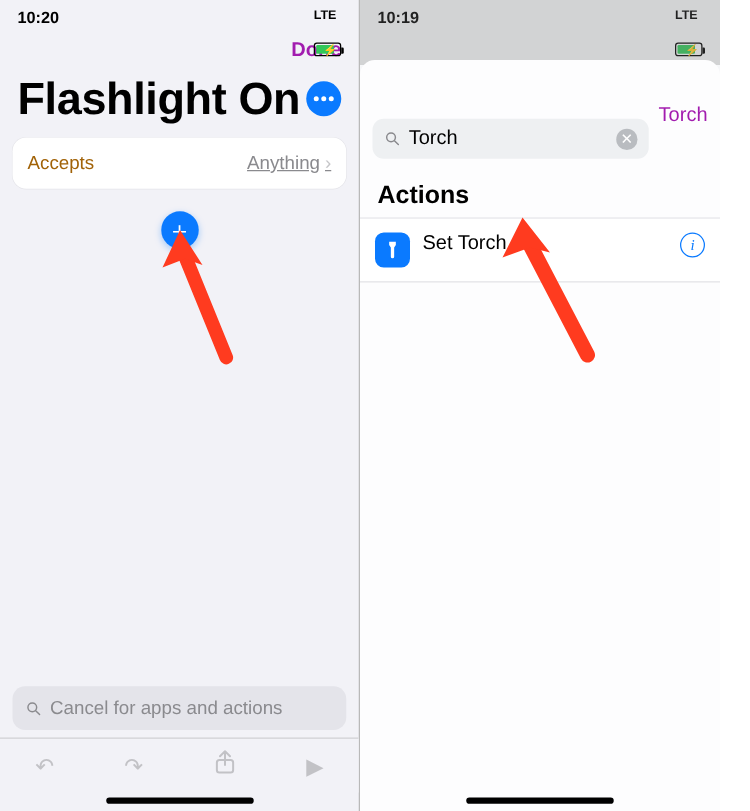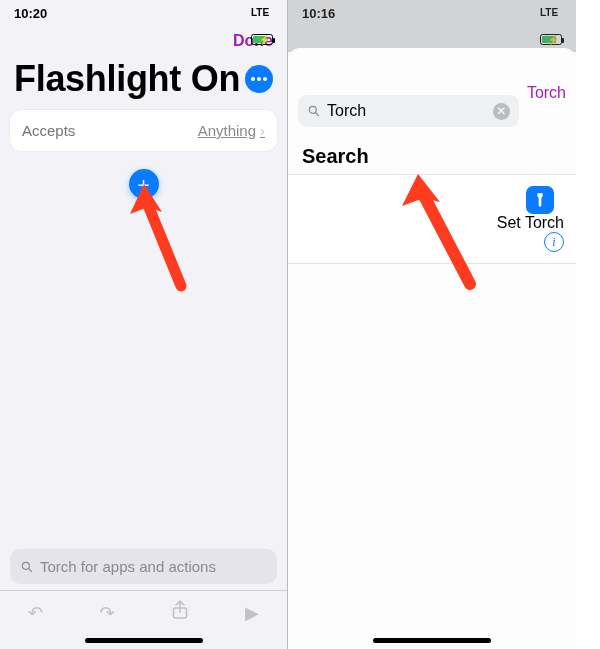--- a/index.html
+++ b/index.html
@@ -21,42 +21,42 @@
 
   
   .topbar { display:flex; justify-content:flex-end; padding: 6px 14px 4px; }
   .link { color:#a21caf; font-size:16px; font-weight:600; }
   .titlebar { display:flex; align-items:center; justify-content:space-between; padding: 4px 14px 10px; }
   .title { font-size:36px; font-weight:800; letter-spacing:-0.3px; }
   .dots { width:28px; height:28px; border-radius:50%; background:#0a7aff; display:flex; align-items:center; justify-content:center; gap:2px; }
   .dots span { width:4px; height:4px; background:#fff; border-radius:50%; }
 
   .card { margin: 0 10px; background:#fff; border-radius:11px; padding: 12px 12px; display:flex; align-items:center; justify-content:space-between; box-shadow: 0 0 0 0.5px rgba(0,0,0,0.06); }
-  .card .label { font-size:15px; color:#737373; }
+  .card .label { font-size:15px; color:#a16207; }
   .card .val { font-size:15px; color:#8a8a8e; display:flex; align-items:center; gap:4px;text-decoration:underline; }
   .chev { color:#c5c5c8; font-size:15px; }
 
   .addbtn { width:30px; height:30px; border-radius:50%; background:#0a7aff; margin: 18px auto 0; display:flex; align-items:center; justify-content:center; color:#fff; font-size:20px; box-shadow:0 2px 6px rgba(10,122,255,.35); }
 
   
   .bottom { position:absolute; left:0; right:0; bottom:0; }
   .search { margin: 0 10px 6px; background:#e4e4ea; border-radius:10px; padding:9px 10px; display:flex; align-items:center; gap:6px; color:#8a8a8e; font-size:15px; }
   .toolbar { height:44px; display:flex; align-items:center; justify-content:space-around; border-top:0.5px solid #d0d0d4; background:#f2f2f7; color:#c2c2c6; font-size:18px; }
   .homebar { width:118px; height:5px; background:#000; border-radius:3px; margin: 4px auto 6px; }
 
   
   .pane.right { background:#f6f7f9; }
   .dim { position:absolute; top:0; left:0; right:0; height:52px; background:rgba(120,120,120,.28); }
   .sheet { position:absolute; left:0; right:0; top:48px; bottom:0; background:#fdfdfe; border-top-left-radius:12px; border-top-right-radius:12px; }
   .sheet .srow { display:flex; align-items:center; gap:8px; padding:10px 10px 8px; }
   .sheet .sfield { flex:1; background:#eef0f2; border-radius:9px; padding:7px 9px; display:flex; align-items:center; gap:6px; color:#000; font-size:16px;margin-top:37px; }
   .sfield .q { font-weight:400; }
   .clearx { margin-left:auto; width:17px; height:17px; border-radius:50%; background:#b9bcc0; color:#fff; font-size:12px; display:flex; align-items:center; justify-content:center; }
   .section { padding: 10px 14px 6px; font-size:20px; font-weight:700; border-bottom:0.5px solid #e2e2e6; }
-  .row { display:flex; align-items:flex-end; padding:11px 12px; border-bottom:0.5px solid #e2e2e6; background:#fff;flex-direction:column; }
+  .row { display:flex; align-items:flex-start; padding:11px 12px; border-bottom:0.5px solid #e2e2e6; background:#fff; }
   .row .aicon { width:28px; height:28px; border-radius:7px; background:#0a7aff; display:flex; align-items:center; justify-content:center; margin-right:10px; }
   .row .aicon svg { width:16px; height:16px; fill:#fff; }
   .row .alabel { font-size:16px; font-weight:400; color:#000; }
   .row .info { margin-left:auto; width:20px; height:20px; border:1.6px solid #0a7aff; border-radius:50%; color:#0a7aff; display:flex; align-items:center; justify-content:center; font-size:12px; font-style:italic; font-family:Georgia,serif; }
 
   
   .arrow { position:absolute; pointer-events:none; }
 
   .mag { width:14px; height:14px; display:inline-block; }
 </style>
@@ -113,40 +113,40 @@
         <polygon points="18,6 4,36 22,29 36,34" fill="#ff3b1f"></polygon>
       </svg>
     </div>
 
     <div class="bottom">
       <div class="search">
         <svg class="mag" viewBox="0 0 24 24">
             <circle cx="10" cy="10" r="6" stroke="#8a8a8e" stroke-width="2" fill="none"></circle>
             <line x1="15" y1="15" x2="20" y2="20" stroke="#8a8a8e" stroke-width="2" stroke-linecap="round"></line>
           </svg>
-        <span>Torch for apps and actions</span>
+        <span>Cancel for apps and actions</span>
       </div>
       <div class="toolbar">
         <span>↶</span>
         <span>↷</span>
         <span>
           <svg width="18" height="20" viewBox="0 0 18 20">
               <path d="M9 1 L9 12 M9 1 L5 5 M9 1 L13 5" stroke="#c2c2c6" stroke-width="1.6" fill="none" stroke-linecap="round"></path>
               <rect x="2.5" y="8" width="13" height="10" rx="2" stroke="#c2c2c6" stroke-width="1.6" fill="none"></rect>
             </svg>
         </span>
         <span>▶</span>
       </div>
       <div class="homebar"></div>
     </div>
   </div>
 
   <div class="pane right">
     <div class="status">
-      <span>10:16</span>
+      <span>10:19</span>
       <span class="right">
         <span class="sig">
             <i></i>
             <i></i>
             <i></i>
             <i></i>
           </span>
         <span>LTE</span>
         <span class="batt">
             <i></i>
@@ -162,21 +162,21 @@
           <svg class="mag" viewBox="0 0 24 24">
               <circle cx="10" cy="10" r="6" stroke="#8a8a8e" stroke-width="2" fill="none"></circle>
               <line x1="15" y1="15" x2="20" y2="20" stroke="#8a8a8e" stroke-width="2" stroke-linecap="round"></line>
             </svg>
           <span class="q">Torch</span>
           <span class="clearx">✕</span>
         </div>
         <span class="link" style="font-weight:400">Torch</span>
       </div>
 
-      <div class="section">Search</div>
+      <div class="section">Actions</div>
 
       <div class="row">
         <span class="aicon">
           <svg viewBox="0 0 24 24">
               <path d="M8 2h8v4l-2 3v11a2 2 0 0 1-4 0V9L8 6V2z"></path>
             </svg>
         </span>
         <span class="alabel">Set Torch</span>
         <span class="info">i</span>
       </div>

